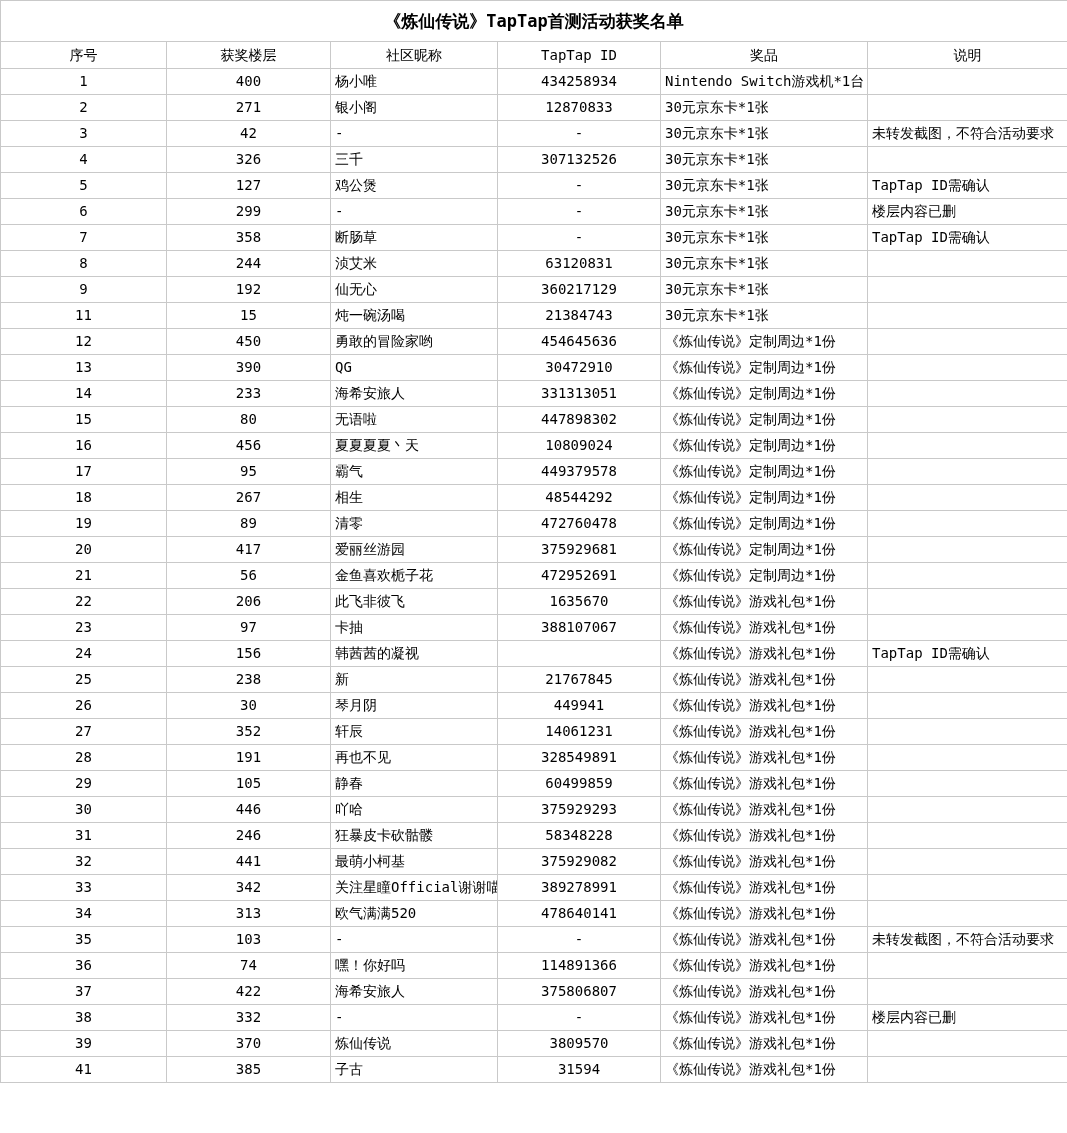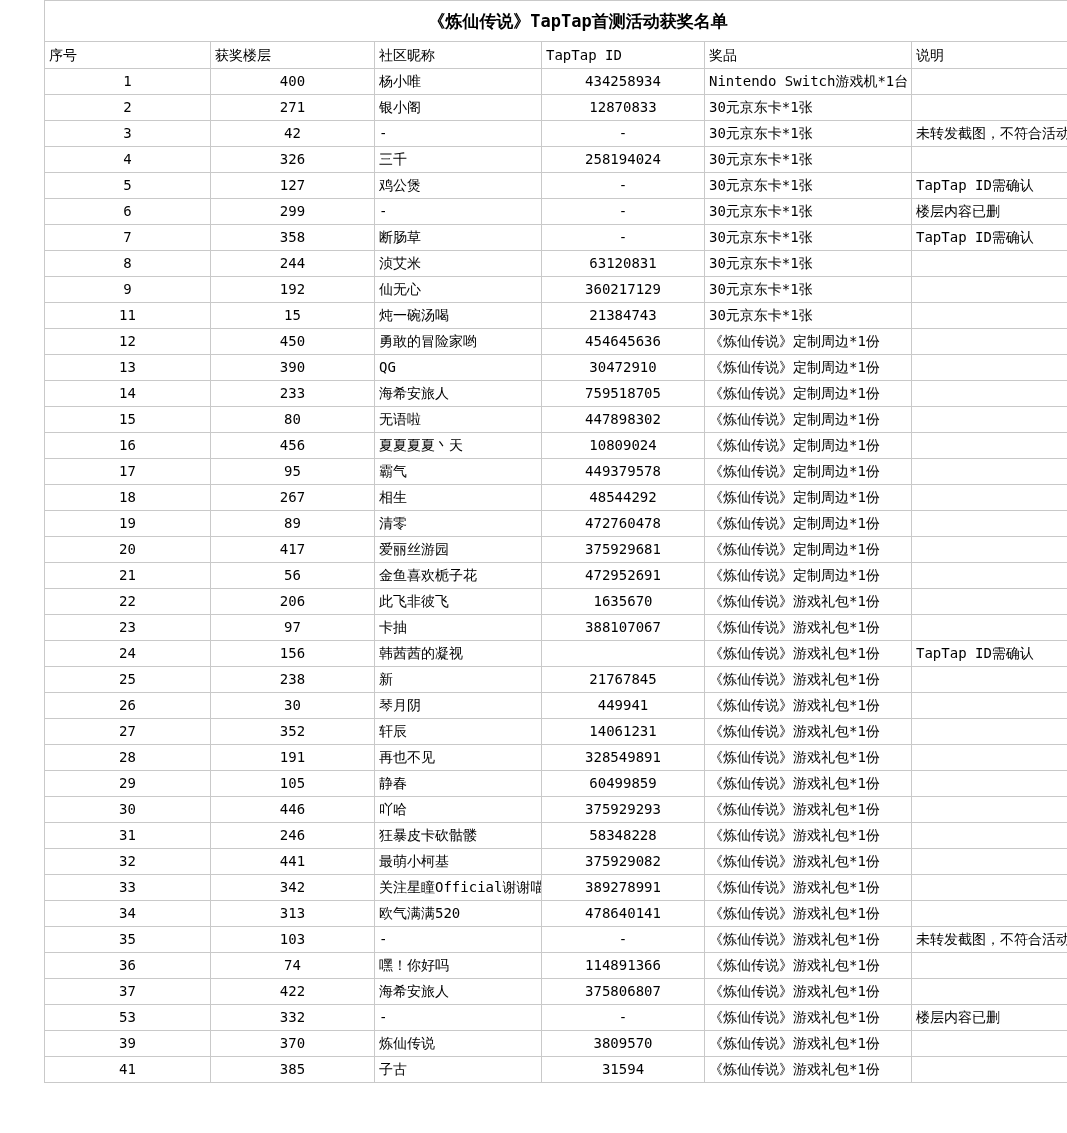--- a/index.html
+++ b/index.html
@@ -4,21 +4,20 @@
 <style>
   html, body { margin: 0; padding: 0; background: #ffffff; }
   .sheet {
     width: 1067px;
     height: 1133px;
     box-sizing: border-box;
     background: #ffffff;
     font-family: "DejaVu Sans Mono", "Liberation Mono", monospace;
     color: #000000;
     overflow: hidden;
-    padding-left: 44px;
   }
   table.prize-table {
     border-collapse: collapse;
     table-layout: fixed;
     width: 1067px;
   }
   .prize-table td, .prize-table th {
     border: 1px solid #c9c9c9;
     font-size: 14px;
     font-weight: normal;
@@ -33,21 +32,21 @@
     height: 40px;
     line-height: 40px;
     text-align: center;
     font-weight: bold;
     font-size: 17px;
     border-bottom: 1px solid #c9c9c9;
   }
   .prize-table thead th {
     height: 26px;
     line-height: 26px;
-    text-align: left;
+    text-align: center;
   }
   .al-c { text-align: center; }
   .al-l { text-align: left; }
 </style>
 </head>
 <body>
 
 <div class="sheet">
   <table class="prize-table">
     <colgroup>
@@ -93,21 +92,21 @@
           <td class="al-c">42</td>
           <td class="al-l">-</td>
           <td class="al-c">-</td>
           <td class="al-l">30元京东卡*1张</td>
           <td class="al-l">未转发截图，不符合活动要求</td>
         </tr>
         <tr>
           <td class="al-c">4</td>
           <td class="al-c">326</td>
           <td class="al-l">三千</td>
-          <td class="al-c">258194024</td>
+          <td class="al-c">307132526</td>
           <td class="al-l">30元京东卡*1张</td>
           <td class="al-l"></td>
         </tr>
         <tr>
           <td class="al-c">5</td>
           <td class="al-c">127</td>
           <td class="al-l">鸡公煲</td>
           <td class="al-c">-</td>
           <td class="al-l">30元京东卡*1张</td>
           <td class="al-l">TapTap ID需确认</td>
@@ -165,21 +164,21 @@
           <td class="al-c">390</td>
           <td class="al-l">QG</td>
           <td class="al-c">30472910</td>
           <td class="al-l">《炼仙传说》定制周边*1份</td>
           <td class="al-l"></td>
         </tr>
         <tr>
           <td class="al-c">14</td>
           <td class="al-c">233</td>
           <td class="al-l">海希安旅人</td>
-          <td class="al-c">759518705</td>
+          <td class="al-c">331313051</td>
           <td class="al-l">《炼仙传说》定制周边*1份</td>
           <td class="al-l"></td>
         </tr>
         <tr>
           <td class="al-c">15</td>
           <td class="al-c">80</td>
           <td class="al-l">无语啦</td>
           <td class="al-c">447898302</td>
           <td class="al-l">《炼仙传说》定制周边*1份</td>
           <td class="al-l"></td>
@@ -354,21 +353,21 @@
         </tr>
         <tr>
           <td class="al-c">37</td>
           <td class="al-c">422</td>
           <td class="al-l">海希安旅人</td>
           <td class="al-c">375806807</td>
           <td class="al-l">《炼仙传说》游戏礼包*1份</td>
           <td class="al-l"></td>
         </tr>
         <tr>
-          <td class="al-c">53</td>
+          <td class="al-c">38</td>
           <td class="al-c">332</td>
           <td class="al-l">-</td>
           <td class="al-c">-</td>
           <td class="al-l">《炼仙传说》游戏礼包*1份</td>
           <td class="al-l">楼层内容已删</td>
         </tr>
         <tr>
           <td class="al-c">39</td>
           <td class="al-c">370</td>
           <td class="al-l">炼仙传说</td>

